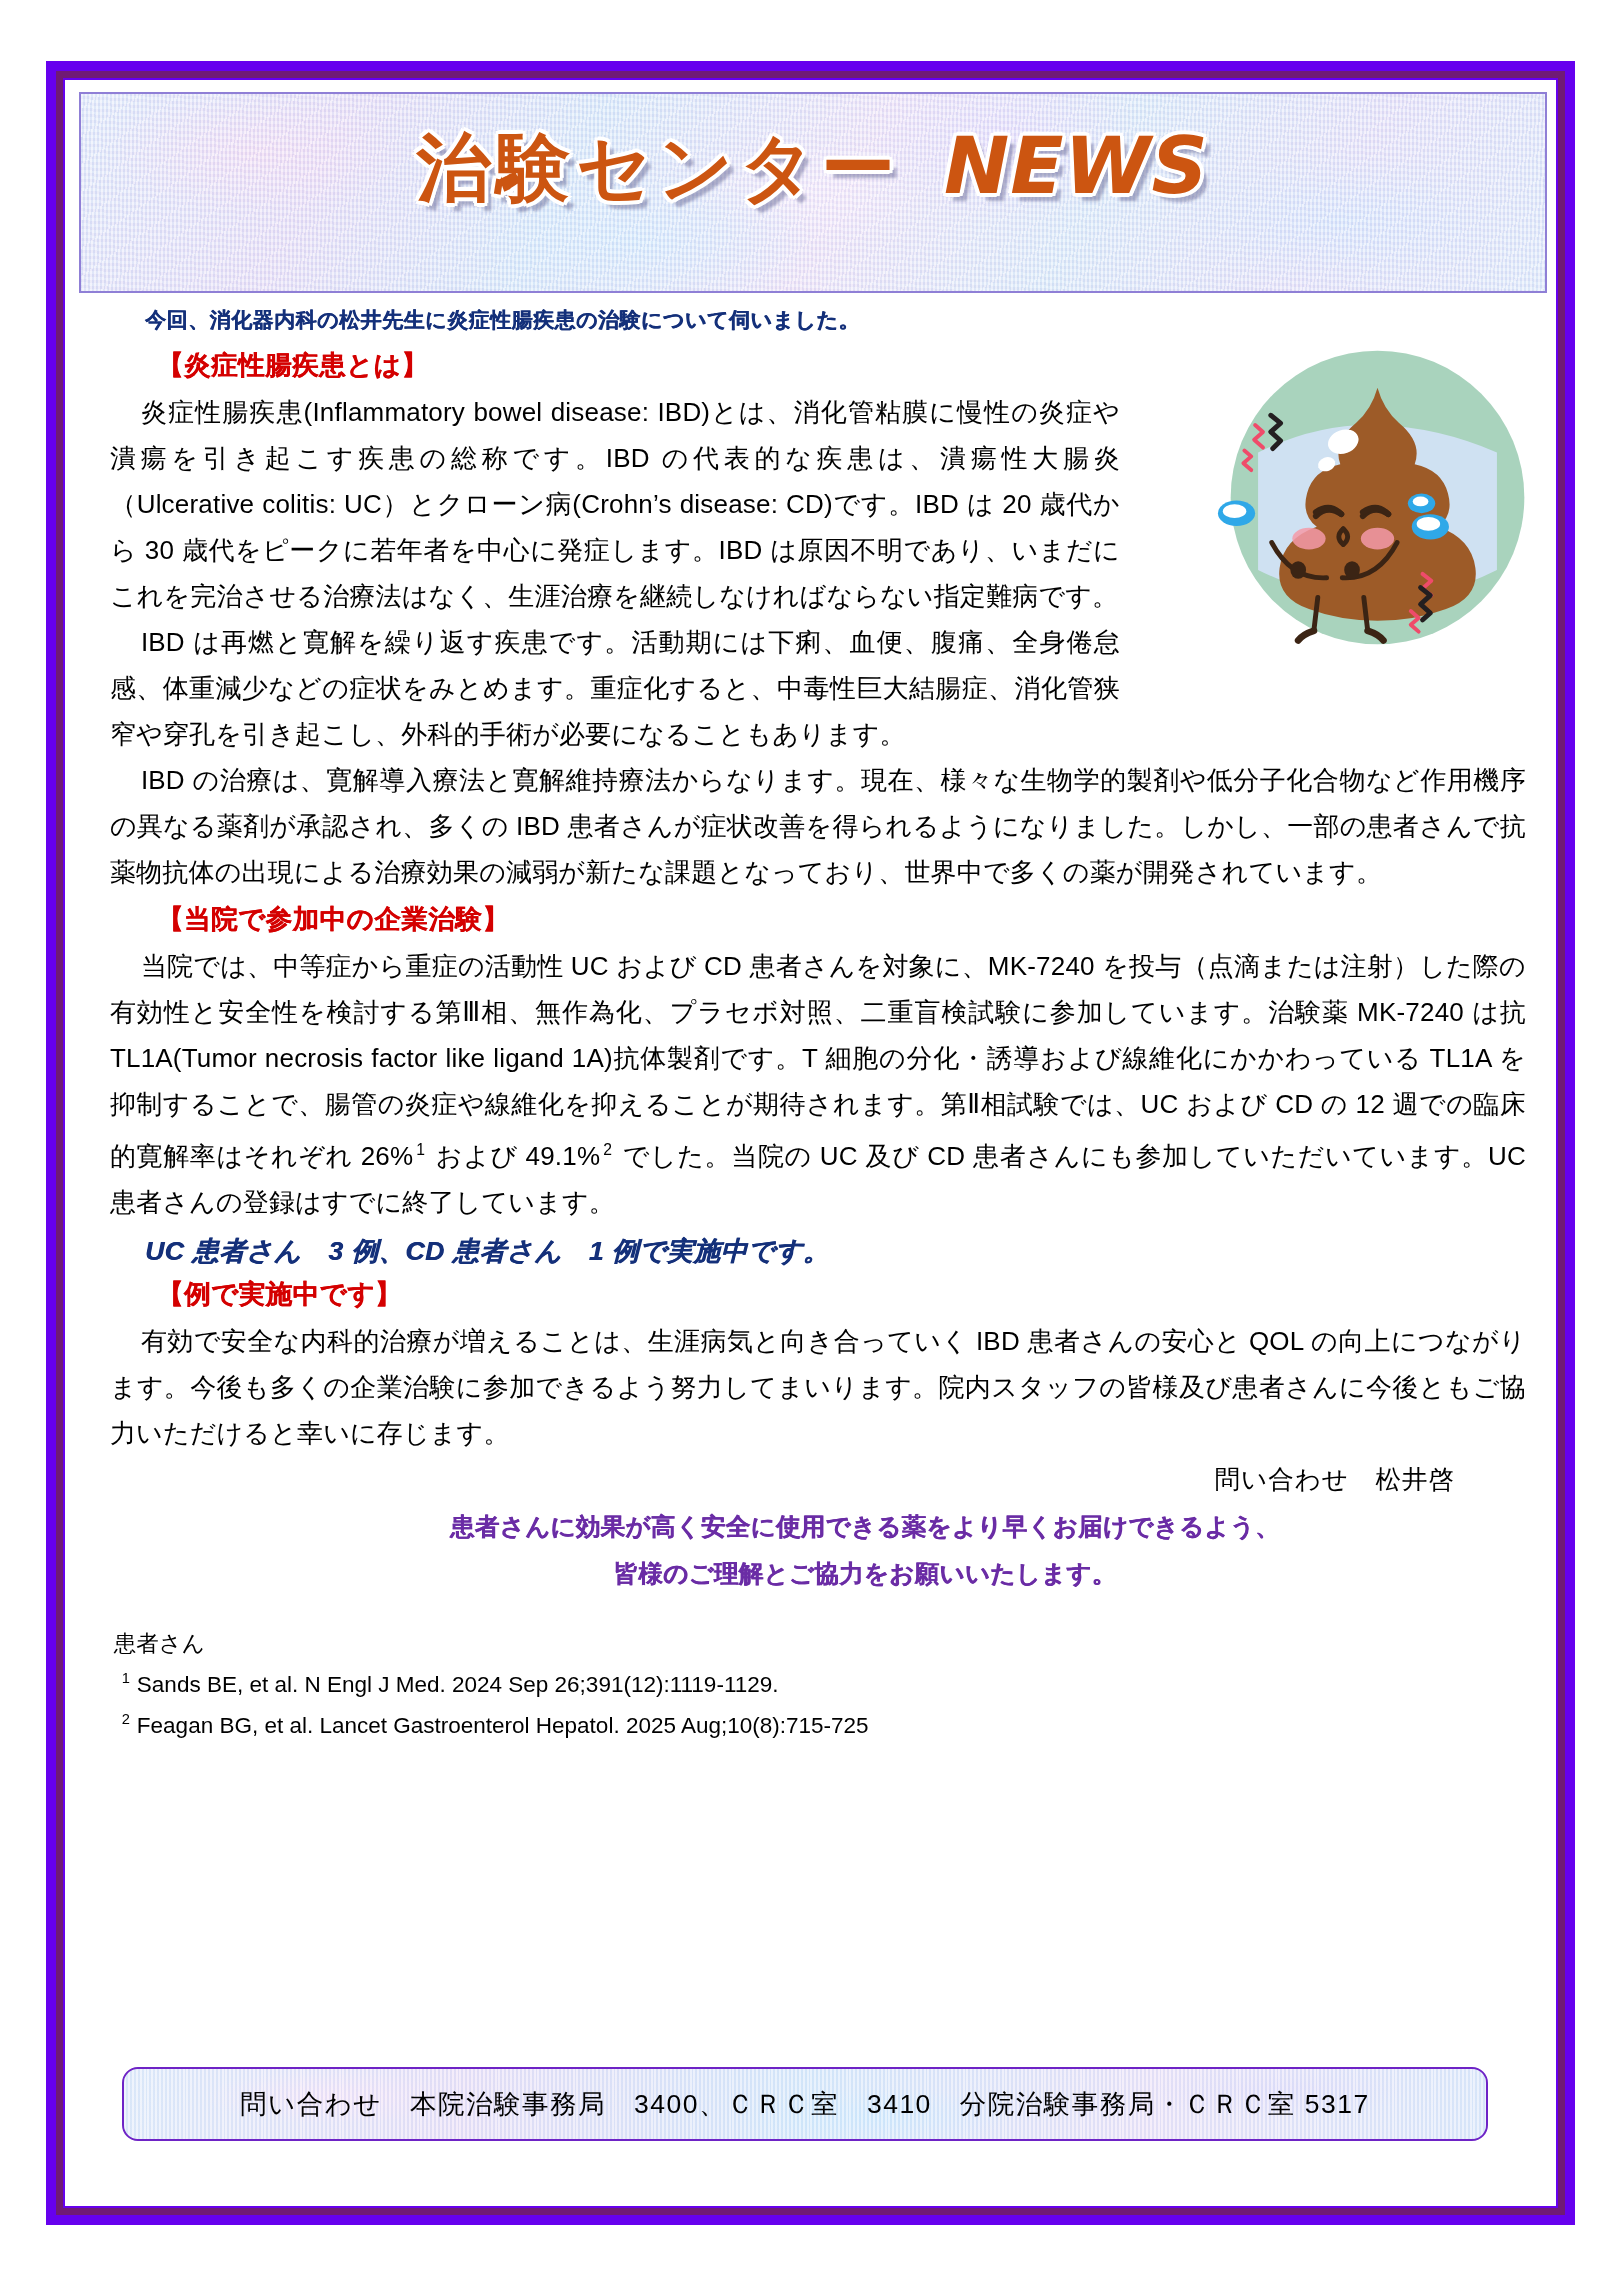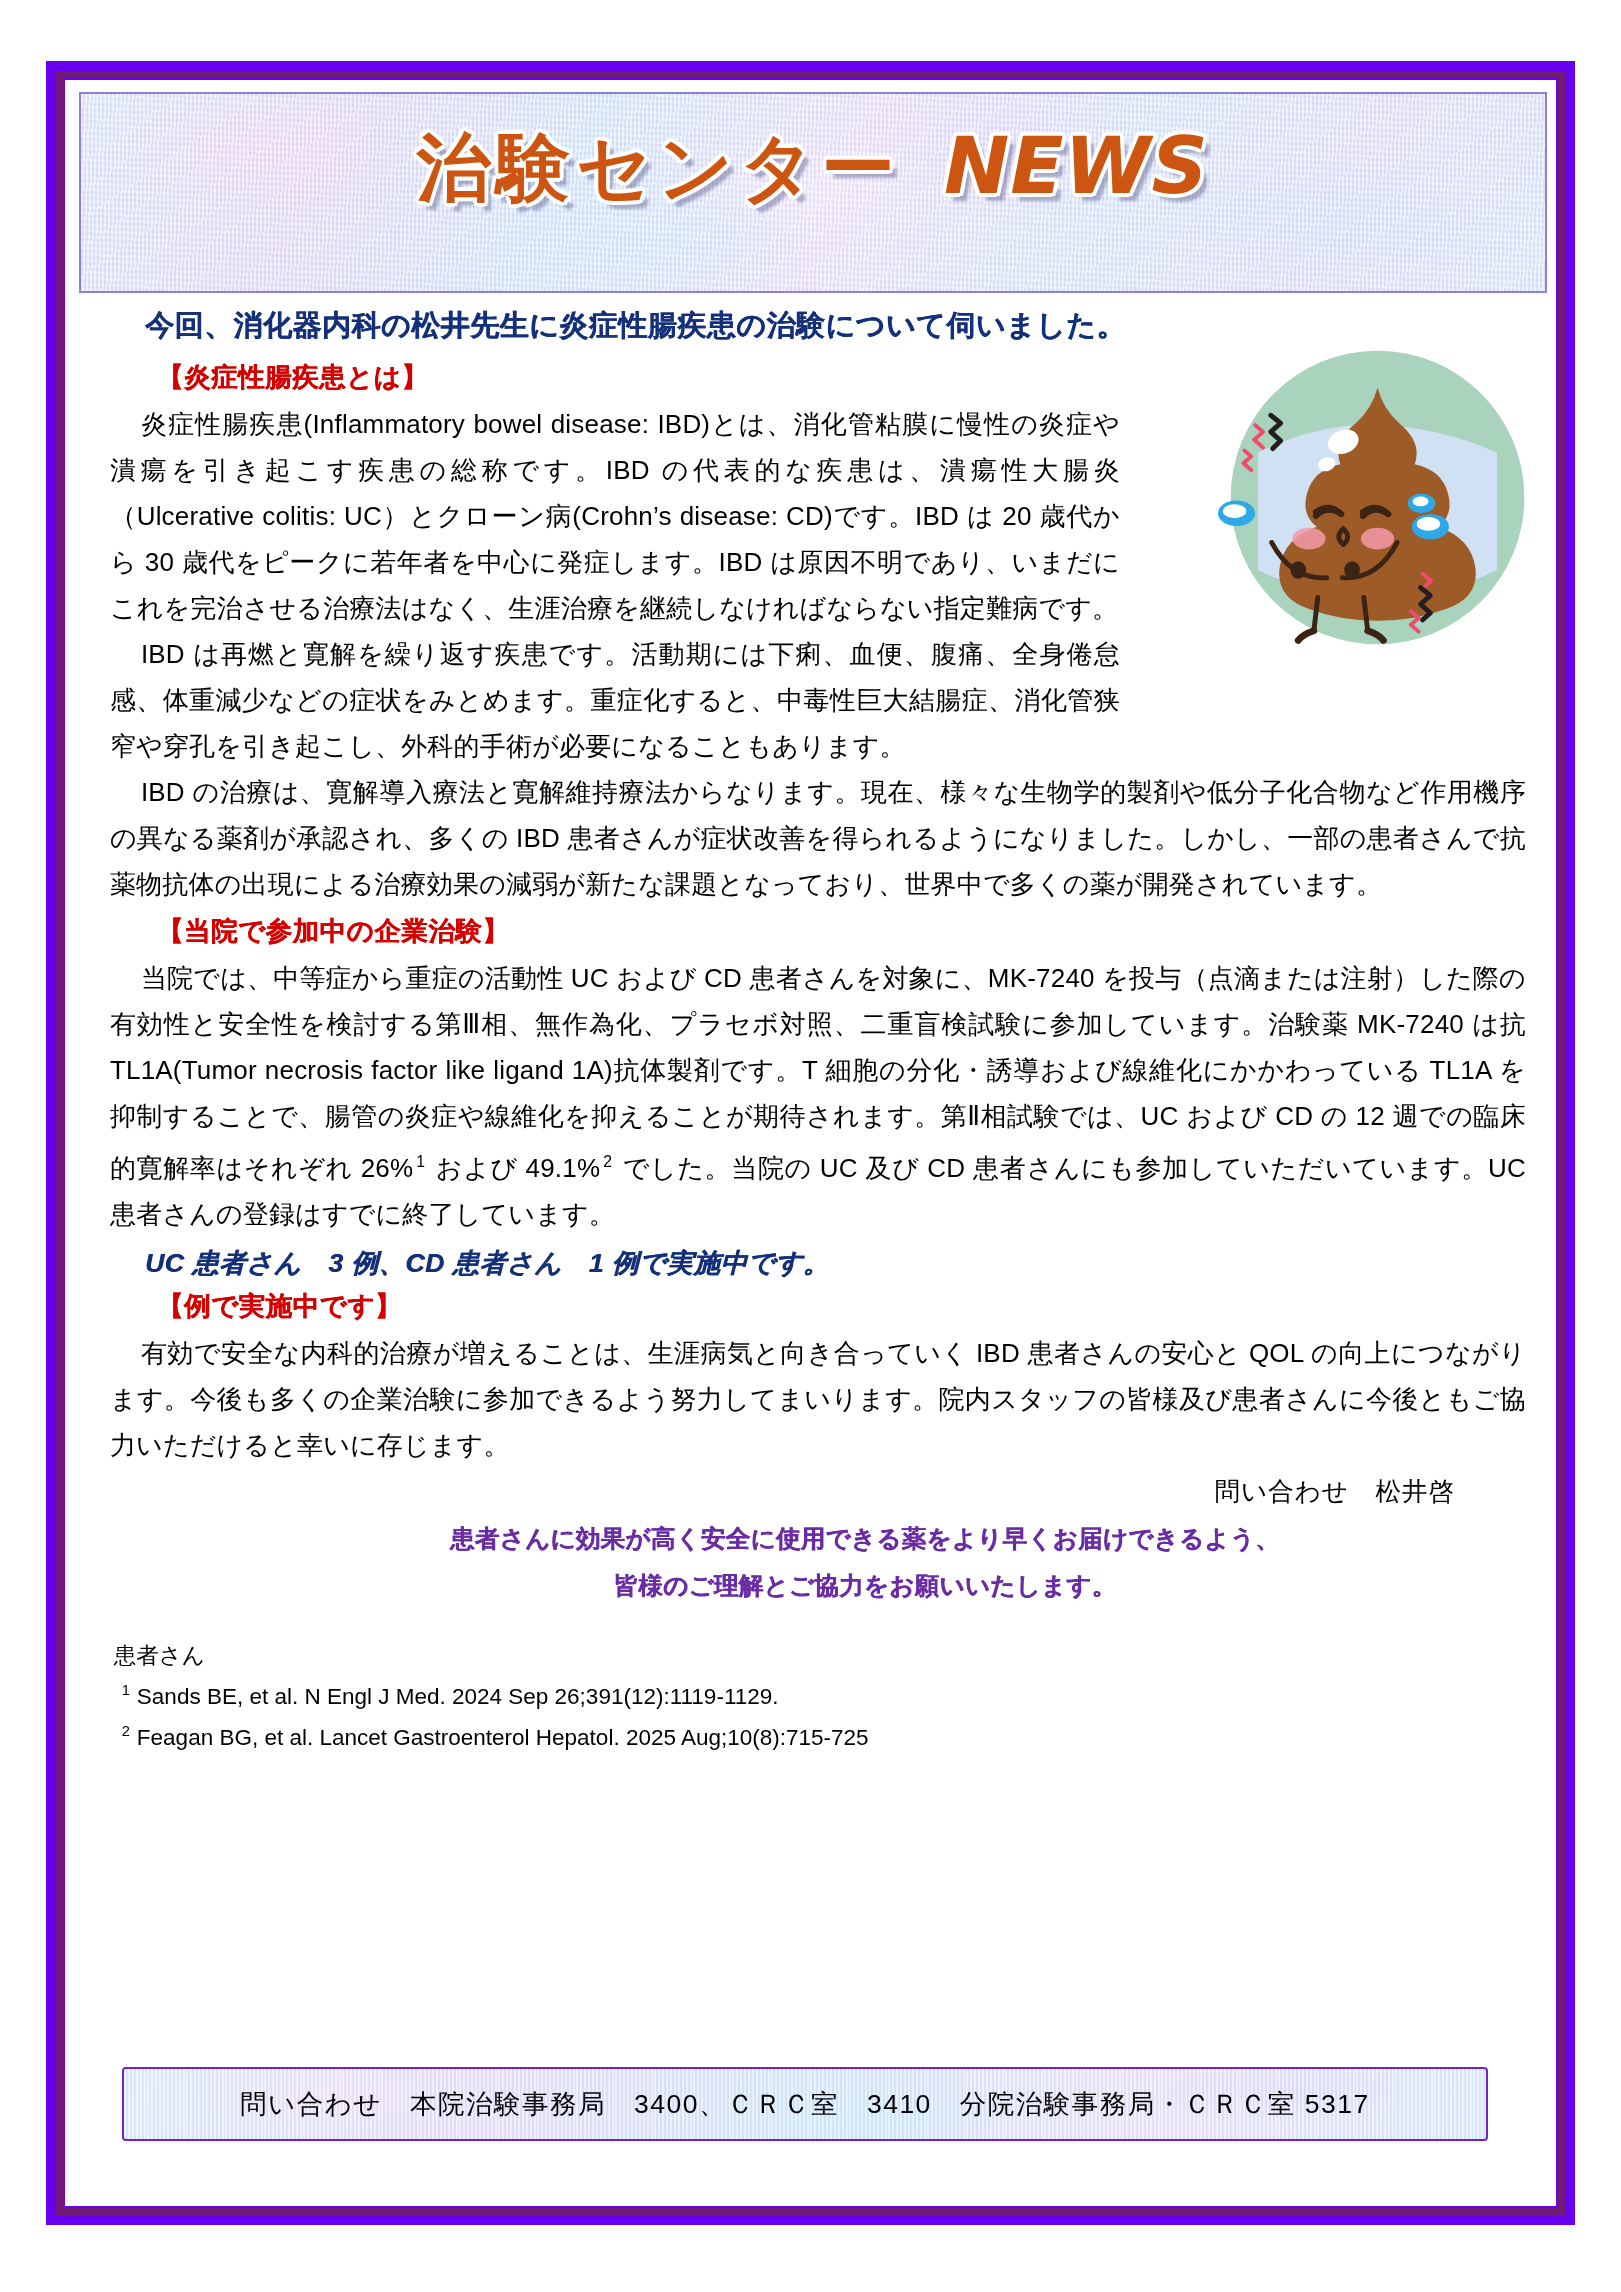--- a/index.html
+++ b/index.html
@@ -100,21 +100,21 @@
   .content {
     position: absolute;
     left: 0; top: 220px;
     width: 1504px;
     padding: 0 43px 0 45px;
   }
 
   .lead-line {
     color: #14307a;
     font-weight: 700;
-    font-size: 29px;
+    font-size: 21px;
     letter-spacing: 0.5px;
     margin: 5.9px 0 13.7px 35px;
     text-shadow: 0.6px 0 0 #14307a;
   }
   .sec-head {
     color: #d40000;
     font-weight: 700;
     font-size: 26.5px;
     margin: 5.9px 0 5.9px 47px;
     letter-spacing: 0.5px;
@@ -167,21 +167,21 @@
   .refs .ref-item { white-space: nowrap; margin-left: 8px; }
   .refs sup { font-size: 14.7px; vertical-align: super; margin-right: 6.9px; }
   sup.note { font-size: 15.7px; vertical-align: super; margin: 0 2.9px; }
 
   
   .contact-box {
     position: absolute;
     left: 57px; bottom: 65px;
     width: 1366px; height: 74px;
     border: 2.9px solid #6e23c6;
-    border-radius: 4px;
+    border-radius: 16px;
     background:
       radial-gradient(ellipse 176px 39px at 15% 40%, rgba(255,226,248,.6), rgba(255,255,255,0) 70%),
       radial-gradient(ellipse 196px 44px at 55% 70%, rgba(206,235,255,.7), rgba(255,255,255,0) 70%),
       radial-gradient(ellipse 186px 41px at 85% 30%, rgba(226,218,250,.65), rgba(255,255,255,0) 70%),
       linear-gradient(100deg, #e3edfb 0%, #ece0f7 25%, #d9eafb 50%, #eee3f8 75%, #dfeafb 100%);
     display: flex; align-items: center; justify-content: center;
     overflow: hidden;
   }
   .contact-box::after {
     content: "";

